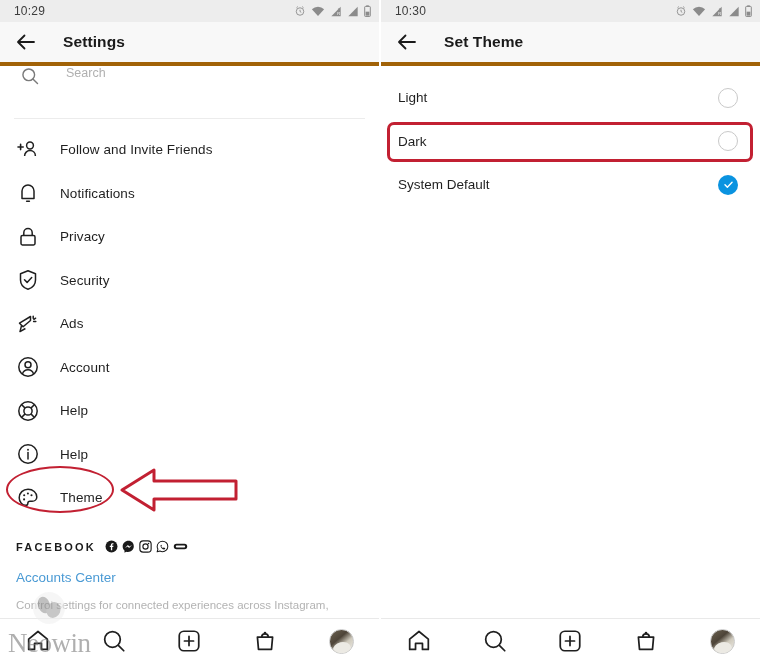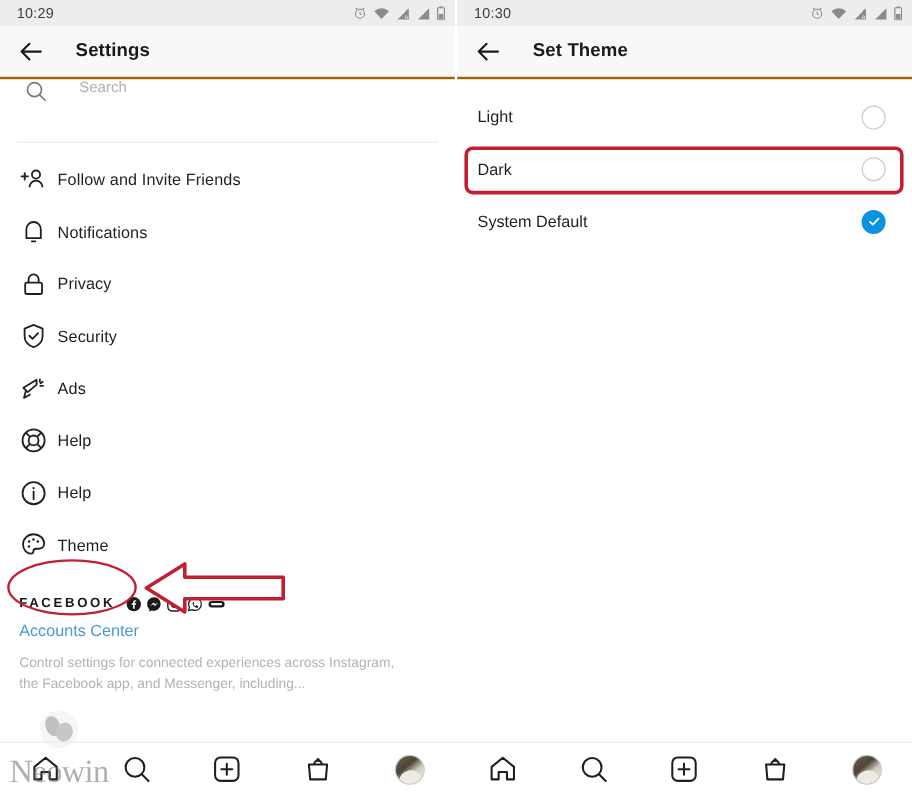--- a/index.html
+++ b/index.html
@@ -20,21 +20,21 @@
     padding:0 8px 0 14px;
   }
   .status-time { font-size:12px; color:#3c3c3c; letter-spacing:.2px; }
   .status-icons { display:flex; align-items:center; gap:5px; }
   .status-icons svg { display:block; }
 
   
   .appbar {
     height:44px; background:#f8f8f8;
     display:flex; align-items:center; padding-left:14px;
-    border-bottom:2px solid #a16207;
+    border-bottom:4px solid #a16207;
   }
   .back-arrow { width:24px; height:24px; flex:0 0 24px; }
   .appbar-title {
     font-size:15.5px; font-weight:bold; color:#1a1a1a;
     margin-left:25px; letter-spacing:.1px;
   }
 
   
   .search-row {
     height:52px; display:flex; align-items:flex-start;
@@ -44,34 +44,34 @@
   .search-placeholder { font-size:12.5px; color:#b0b0b0; margin-left:26px; }
   .search-underline { height:1px; background:#ececec; margin:0 14px; }
 
   
   .settings-list { padding-top:9px; }
   .srow {
     height:43.5px; display:flex; align-items:center; padding-left:16px;
     position:relative;
   }
   .srow-icon { width:24px; height:24px; flex:0 0 24px; }
-  .srow-label { font-size:13.5px; color:#1f1f1f; margin-left:8px; letter-spacing:.1px; }
+  .srow-label { font-size:13.5px; color:#1f1f1f; margin-left:20px; letter-spacing:.1px; }
 
   
   .fb-row {
     display:flex; align-items:center; padding-left:16px;
     height:30px; margin-top:12px;
   }
   .fb-word {
     font-size:11px; font-weight:bold; color:#1a1a1a;
     letter-spacing:2.2px;
   }
   .fb-icons { display:flex; align-items:center; gap:4px; margin-left:9px; }
   .accounts-center {
-    font-size:13.5px; color:#4a9ad4; padding-left:16px; 
+    font-size:13.5px; color:#4a9ad4; padding-left:16px; margin-top:8px;
   }
   .fb-desc {
     font-size:11.5px; color:#b3b3b3; padding-left:16px; margin-top:12px;
     line-height:17px; width:345px;
   }
 
   
   .opt-list { padding-top:10px; }
   .opt-row {
     height:43.5px; display:flex; align-items:center;
@@ -229,20 +229,30 @@
         <span class="srow-icon">
           <svg width="24" height="24" viewBox="0 0 24 24">
             <path d="M14.5 4.5 3.5 11.2l3.6 3.6 7.4-6.3Z" fill="none" stroke="#1f1f1f" stroke-width="1.5" stroke-linejoin="round"></path>
             <path d="M5.6 13.4 4 19.6l5.4-3.1" fill="none" stroke="#1f1f1f" stroke-width="1.5" stroke-linejoin="round"></path>
             <path d="M17.2 4.2v2M19.6 6.2l-1.7 1.2M19.8 9.6h-2.2" stroke="#1f1f1f" stroke-width="1.5" stroke-linecap="round"></path>
           </svg>
         </span>
         <span class="srow-label">Ads</span>
       </div>
 
+      <div class="srow">
+        <span class="srow-icon">
+          <svg width="24" height="24" viewBox="0 0 24 24">
+            <circle cx="12" cy="12" r="9.2" fill="none" stroke="#1f1f1f" stroke-width="1.5"></circle>
+            <circle cx="12" cy="9.8" r="3" fill="none" stroke="#1f1f1f" stroke-width="1.5"></circle>
+            <path d="M6.4 19c.8-2.6 2.9-4.2 5.6-4.2s4.8 1.6 5.6 4.2" fill="none" stroke="#1f1f1f" stroke-width="1.5"></path>
+          </svg>
+        </span>
+        <span class="srow-label">Account</span>
+      </div>
 
       <div class="srow">
         <span class="srow-icon">
           <svg width="24" height="24" viewBox="0 0 24 24">
             <circle cx="12" cy="12" r="9.2" fill="none" stroke="#1f1f1f" stroke-width="1.5"></circle>
             <circle cx="12" cy="12" r="4.1" fill="none" stroke="#1f1f1f" stroke-width="1.5"></circle>
             <path d="m5.5 5.5 3.6 3.6M18.5 5.5l-3.6 3.6M5.5 18.5l3.6-3.6M18.5 18.5l-3.6-3.6" stroke="#1f1f1f" stroke-width="1.5"></path>
           </svg>
         </span>
         <span class="srow-label">Help</span>

